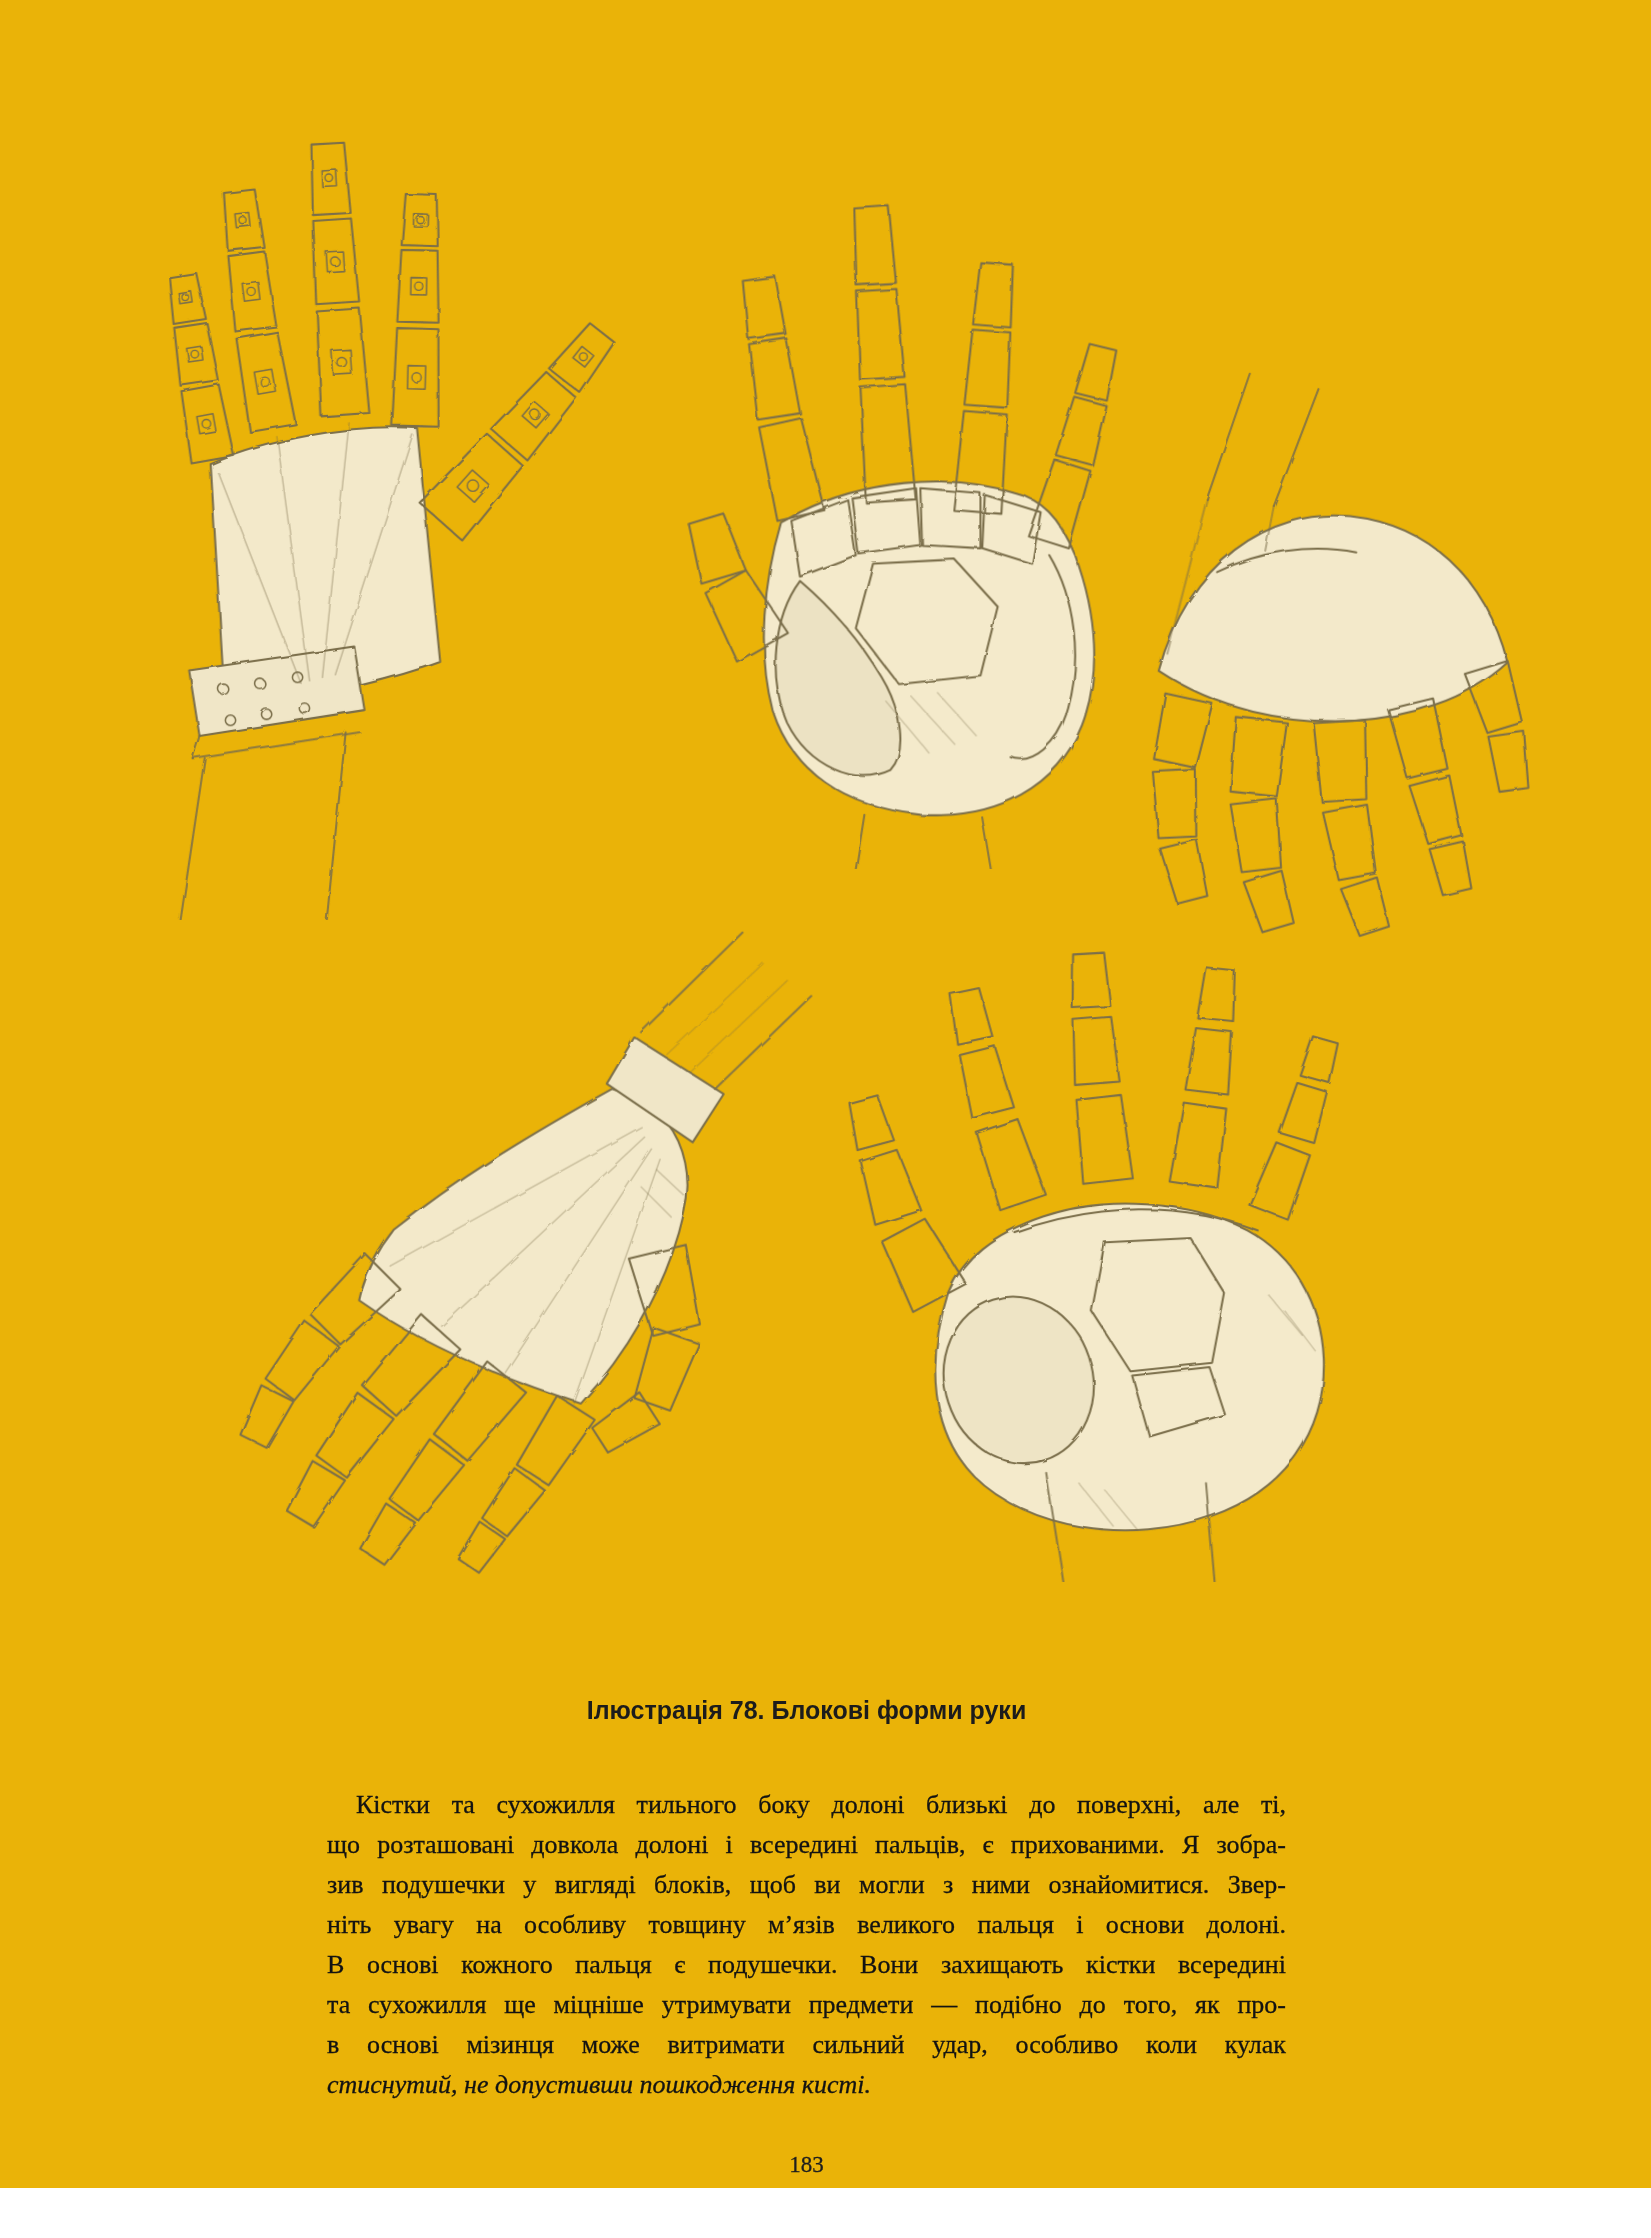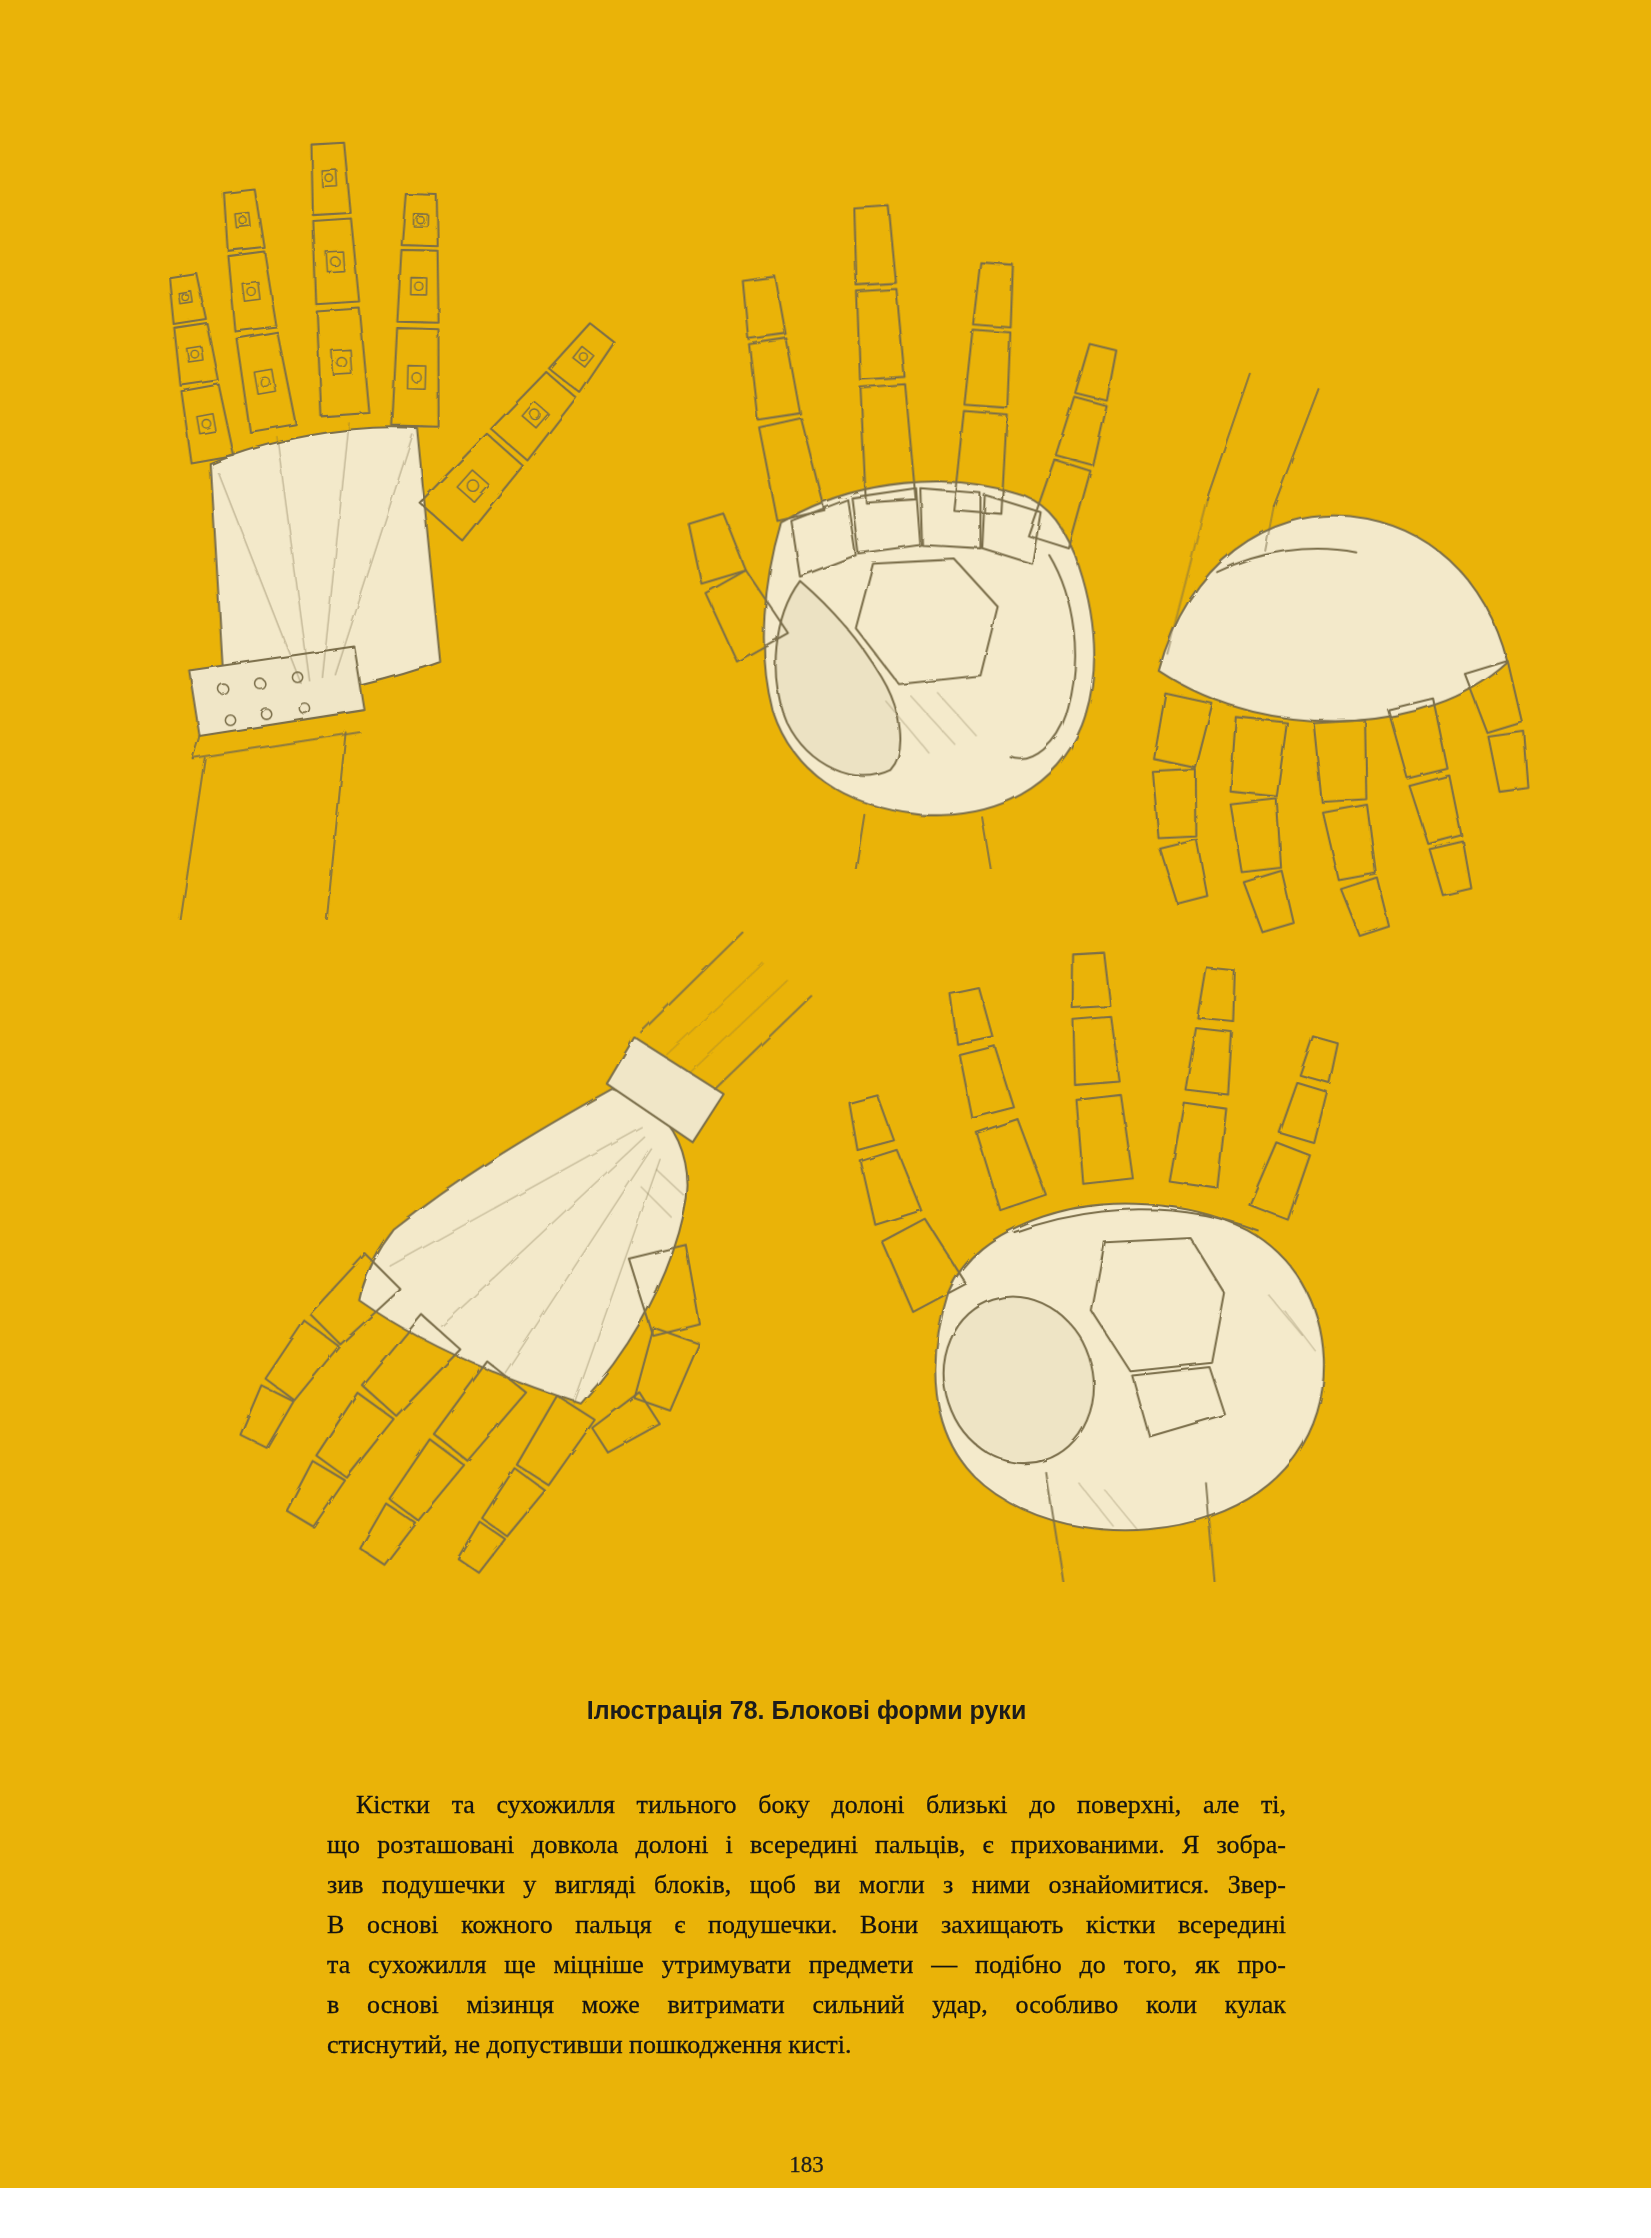--- a/index.html
+++ b/index.html
@@ -11,21 +11,21 @@
   #s2{left:671px;top:151px;width:490px;height:718px;}
   #s3{left:1114px;top:370px;width:421px;height:576px;}
   #s4{left:237px;top:929px;width:576px;height:649px;}
   #s5{left:821px;top:933px;width:593px;height:649px;}
   .caption{position:absolute;left:327px;top:1696px;width:959px;text-align:center;
            font-family:"Liberation Sans",sans-serif;font-weight:bold;font-size:25px;color:#1c1c1c;}
   .bodytext{position:absolute;left:327px;top:1753px;width:959px;font-size:26px;line-height:40px;
             color:#131313;margin-top:32px;-webkit-text-stroke:0.3px #131313;}
   .line{text-align:justify;text-align-last:justify;white-space:normal;}
   .line.first{text-indent:29px;}
-  .line.last{text-align-last:left;}
+  .line.last{text-align-last:left;font-style:italic;}
   .pageno{position:absolute;left:327px;top:2152px;width:959px;text-align:center;
           font-size:23px;color:#1e1e1e;-webkit-text-stroke:0.3px #1e1e1e;}
 </style>
 </head>
 <body>
 
 <svg width="0" height="0" style="position:absolute">
   <defs>
     <filter id="pencilF" x="-8%" y="-8%" width="116%" height="116%">
       <feTurbulence type="fractalNoise" baseFrequency="0.035" numOctaves="3" result="n"></feTurbulence>
@@ -219,20 +219,21 @@
         </g>
       </svg>
   </div>
 
   <div class="caption">Ілюстрація 78. Блокові форми руки</div>
 
   <div class="bodytext">
     <div class="line first">Кістки та сухожилля тильного боку долоні близькі до поверхні, але ті,</div>
     <div class="line">що розташовані довкола долоні і всередині пальців, є прихованими. Я зобра-</div>
     <div class="line">зив подушечки у вигляді блоків, щоб ви могли з ними ознайомитися. Звер-</div>
+    <div class="line">ніть увагу на особливу товщину м’язів великого пальця і основи долоні.</div>
     <div class="line">В основі кожного пальця є подушечки. Вони захищають кістки всередині</div>
     <div class="line">та сухожилля ще міцніше утримувати предмети — подібно до того, як про-</div>
     <div class="line">в основі мізинця може витримати сильний удар, особливо коли кулак</div>
     <div class="line last">стиснутий, не допустивши пошкодження кисті.</div>
   </div>
 
   <div class="pageno">183</div>
 </div>
 
 

